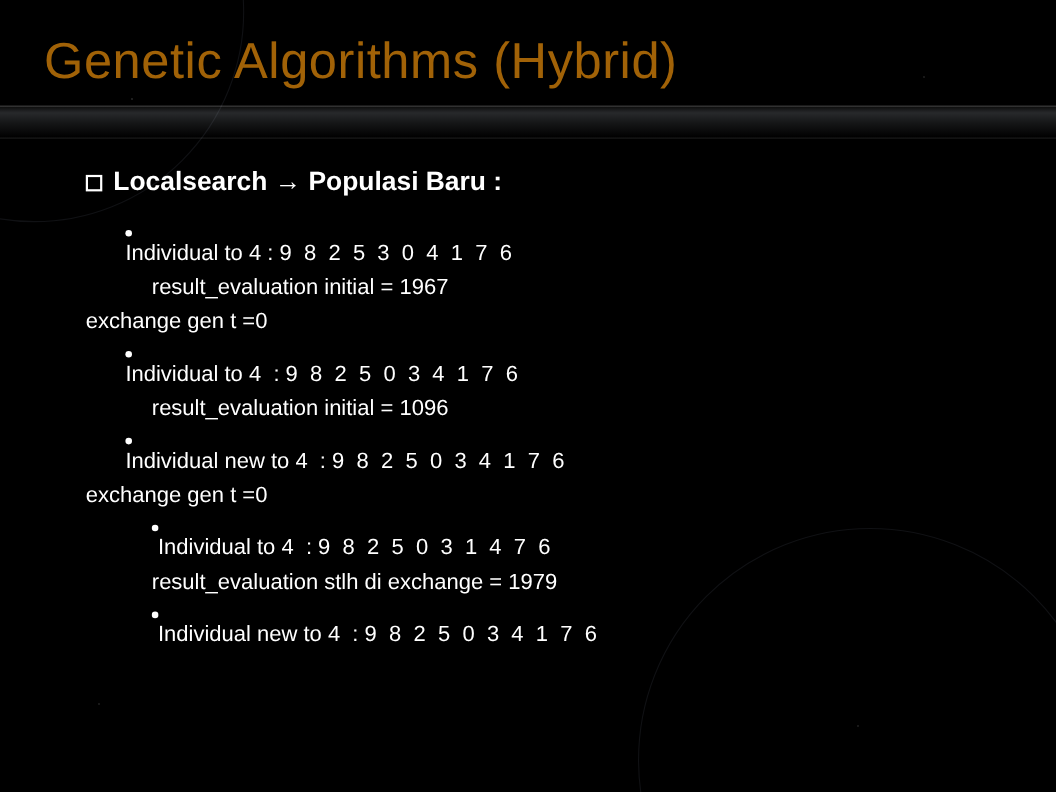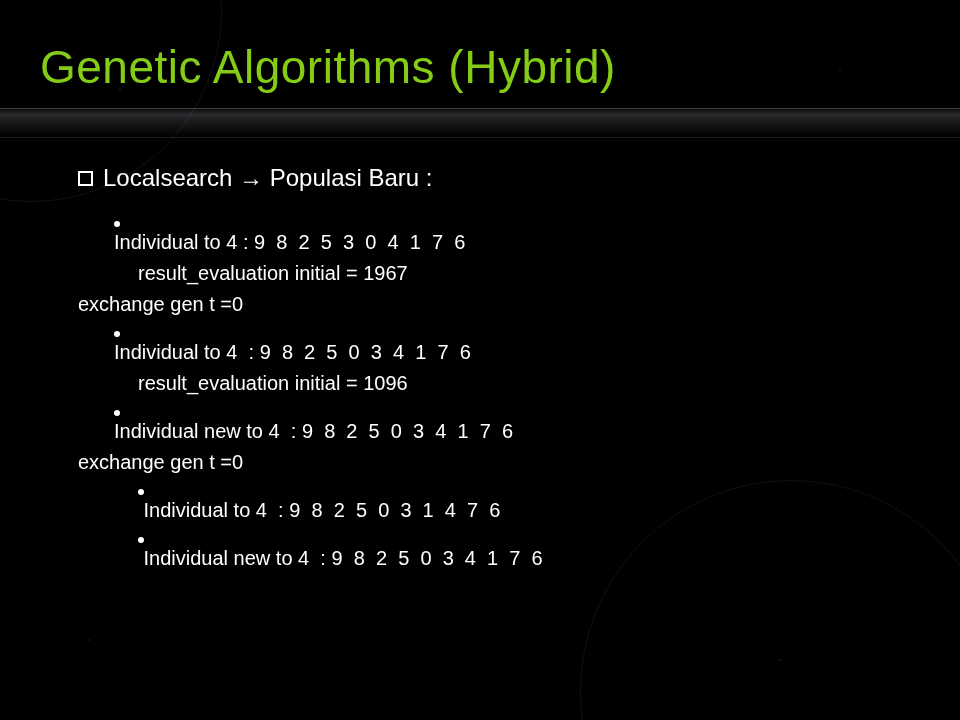--- a/index.html
+++ b/index.html
@@ -33,23 +33,22 @@
   .bg::after  { width: 380px; height: 380px; top: -180px; left: -160px; }
 
   .title-wrap {
     position: relative;
     padding: 28px 40px 14px 40px;
   }
   .title {
     font-size: 46px;
     font-weight: 400;
     letter-spacing: 0.5px;
-    color: #84cc16;
+    color: #a16207;
     text-shadow: 1px 1px 2px rgba(0,0,0,0.8);
-    margin-top: 12px;
   }
   .band {
     position: relative;
     height: 30px;
     background: linear-gradient(to bottom,
       rgba(255,255,255,0.05) 0%,
       rgba(220,230,240,0.18) 20%,
       rgba(220,230,240,0.10) 50%,
       rgba(0,0,0,0.0) 100%);
     border-top: 1px solid rgba(255,255,255,0.25);
@@ -69,21 +68,21 @@
     margin-bottom: 18px;
   }
   .bullet-square {
     width: 15px; height: 15px;
     border: 2px solid #fff;
     background: transparent;
     flex: 0 0 auto;
   }
   .heading {
     font-size: 24px;
-    font-weight: 400;
+    font-weight: 700;
   }
 
   .list {
     padding-left: 36px;
     font-size: 20px;
     line-height: 1.55;
   }
   .row { display: flex; align-items: baseline; flex-direction: column; }
   .dot {
     width: 6px; height: 6px; border-radius: 50%;
@@ -136,18 +135,22 @@
         <span class="txt">Individual new to 4  : 9  8  2  5  0  3  4  1  7  6</span>
       </div>
       <div class="row" style="padding-left: 0px; margin-left: -36px;">
         <span class="txt">exchange gen t =0</span>
       </div>
       <div class="row" style="padding-left: 24px;">
         <span class="dot"></span>
         <span class="txt"> Individual to 4  : 9  8  2  5  0  3  1  4  7  6</span>
       </div>
       <div class="row" style="padding-left: 24px;">
+        <span style="width: 24px; display: inline-block;"></span>
+        <span class="txt">result_evaluation stlh di exchange = 1979</span>
+      </div>
+      <div class="row" style="padding-left: 24px;">
         <span class="dot"></span>
         <span class="txt"> Individual new to 4  : 9  8  2  5  0  3  4  1  7  6</span>
       </div>
     </div>
 
 </div>
 
 </body></html>

